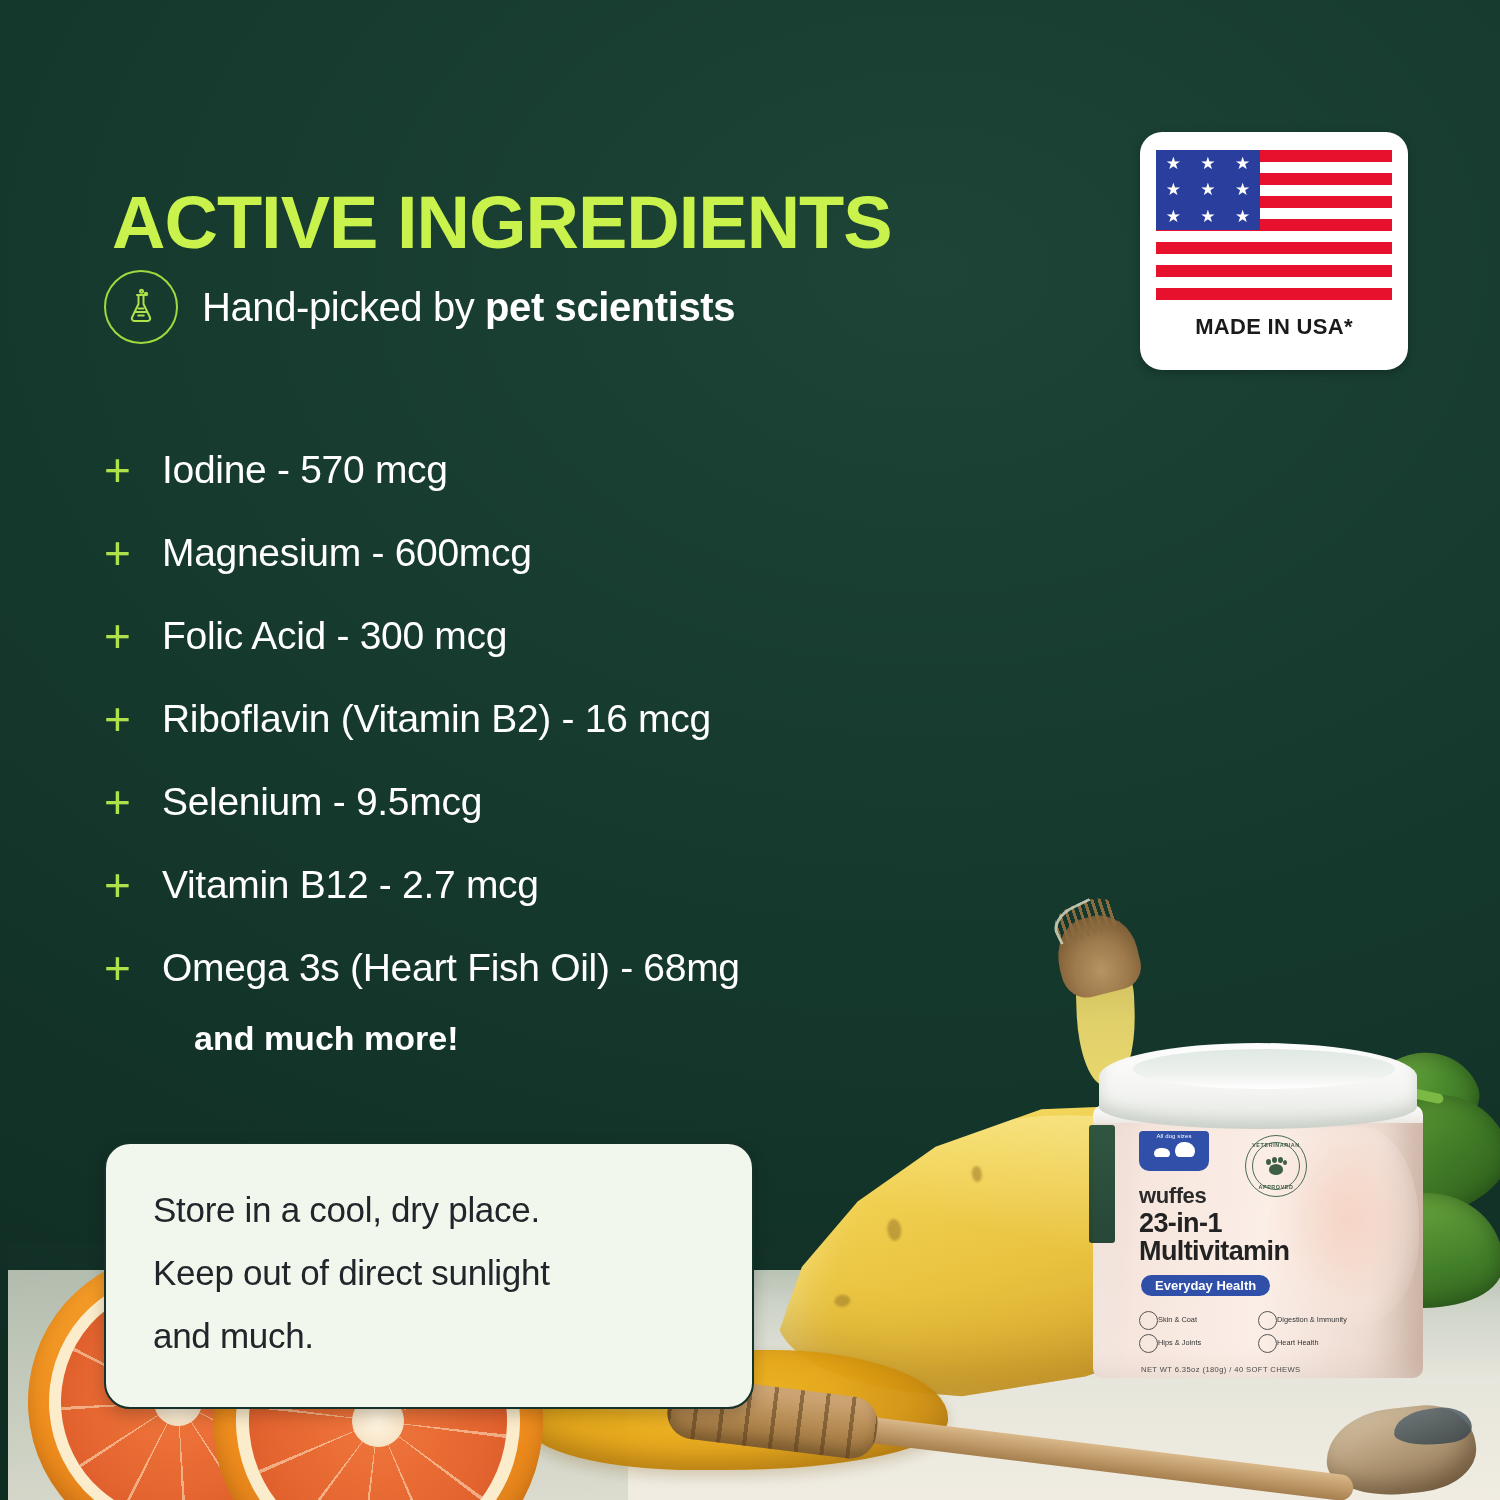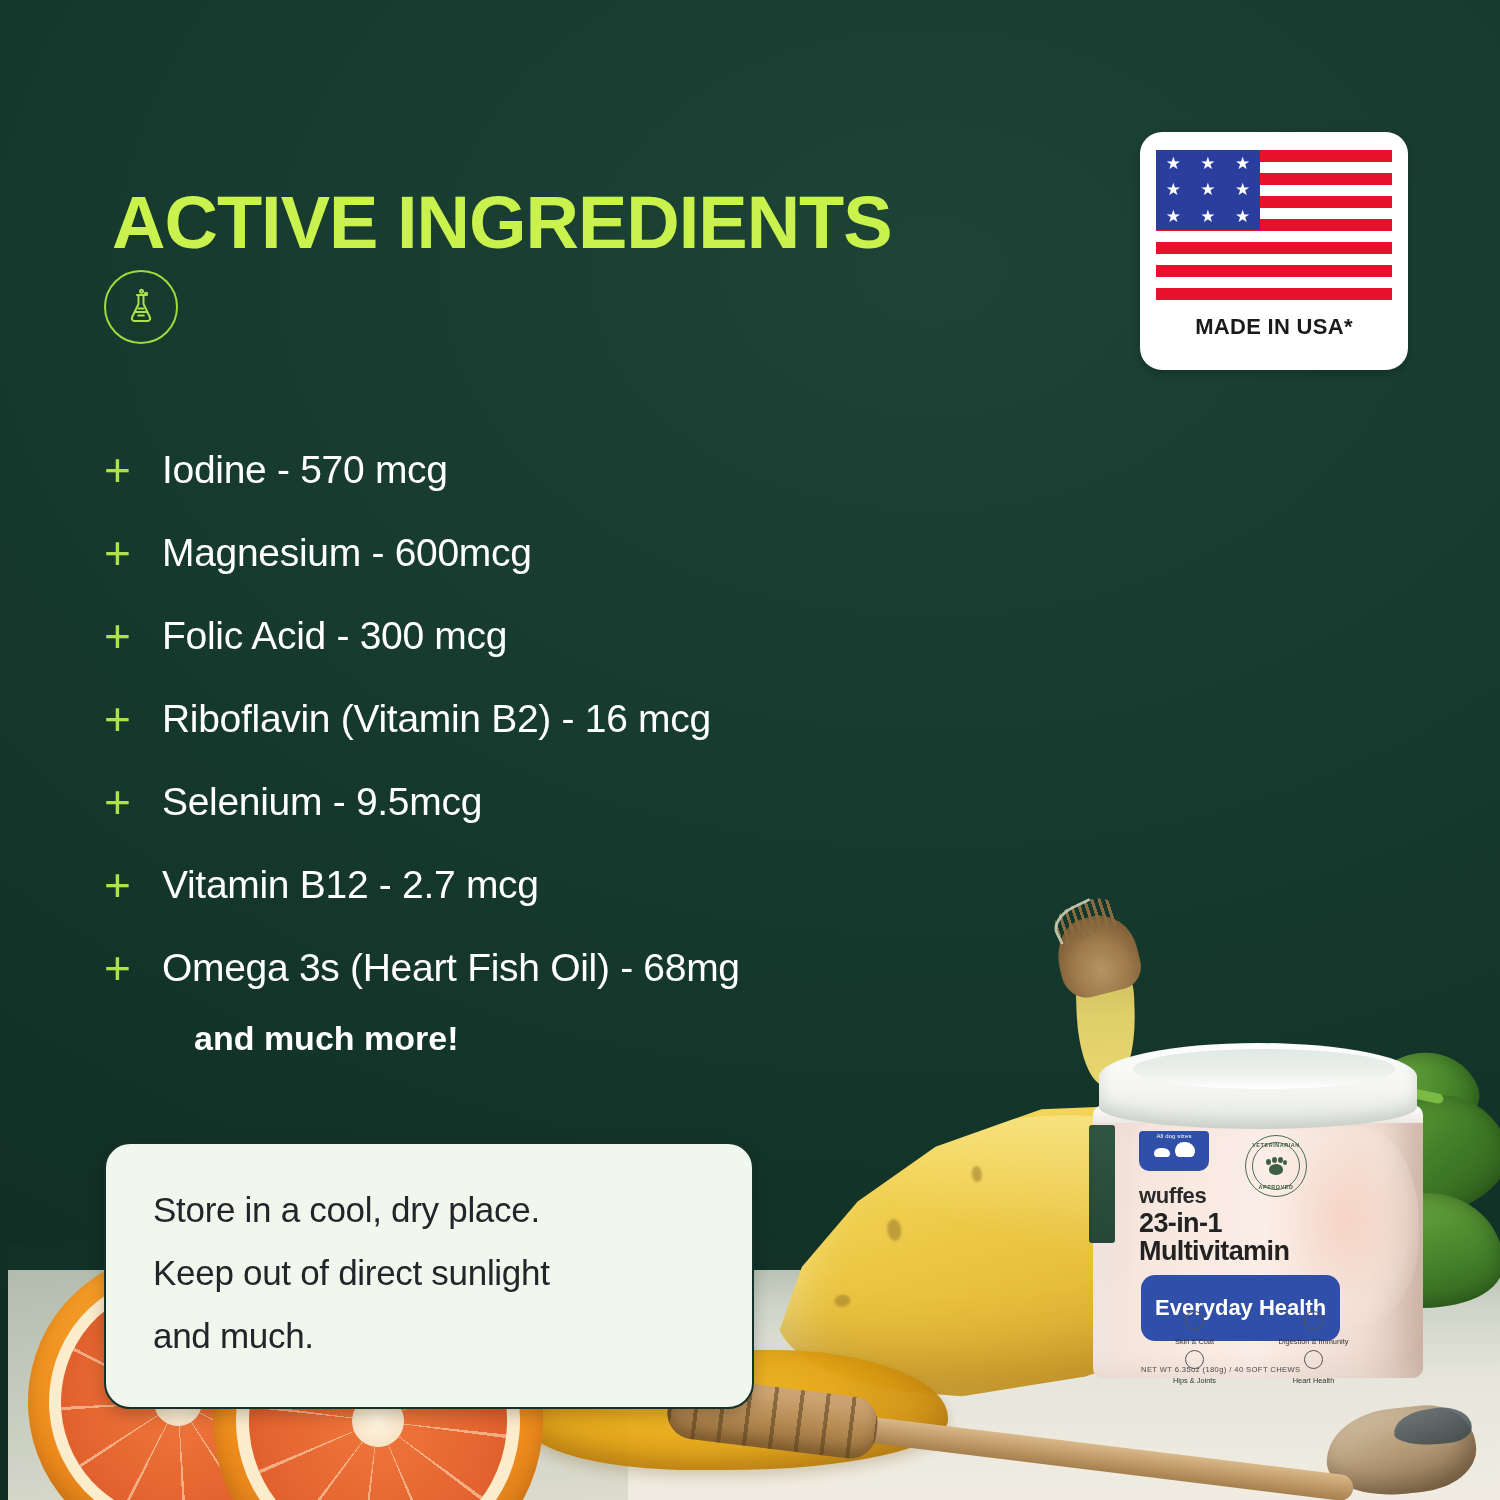--- a/index.html
+++ b/index.html
@@ -229,27 +229,27 @@
   .brand{
     position:absolute;left:46px;top:140px;color:#2a2a2a;
     font-size:22px;font-weight:bold;letter-spacing:-.4px;
   }
   .prod-name{
     position:absolute;left:46px;top:166px;color:#222;
     font-size:27px;font-weight:bold;line-height:1.05;letter-spacing:-.6px;
   }
   .everyday{
     position:absolute;left:48px;top:232px;background:#2f4fa8;color:#fff;
-    padding:20px 14px;border-radius:14px;font-size:22px;font-weight:bold;
+    padding:3px 14px;border-radius:14px;font-size:13px;font-weight:bold;
   }
   .benefits{
     position:absolute;left:46px;top:268px;width:230px;
     display:grid;grid-template-columns:1fr 1fr;gap:4px 8px;
   }
-  .benefit{display:flex;align-items:center;gap:8px;flex-direction:column;}
+  .benefit{display:flex;align-items:center;gap:0;}
   .benefit .bi{
     width:19px;height:19px;border-radius:50%;border:1px solid #555;flex:none;
     position:relative;
   }
   .benefit .bl{font-size:7.4px;color:#333;line-height:1.1;}
   .netwt{
     position:absolute;left:48px;top:322px;color:#4a4a4a;
     font-size:7.6px;letter-spacing:.4px;
   }
 
@@ -434,20 +434,21 @@
     <div class="subline">
       <span class="flask-badge">
         <svg width="40" height="40" viewBox="0 0 40 40" fill="none" stroke="#aee14a" stroke-width="2" stroke-linecap="round" stroke-linejoin="round">
           <path d="M16 8 h8 M17.5 8 v9 L11 30.5 a2.5 2.5 0 0 0 2.2 3.5 h13.6 a2.5 2.5 0 0 0 2.2 -3.5 L22.5 17 V8"></path>
           <path d="M13.8 25 h12.4"></path>
           <path d="M17.6 21.5 h4.8 M17.2 28.5 h5.6"></path>
           <circle cx="20.5" cy="4.2" r="1.5"></circle>
           <circle cx="25" cy="7" r="1.2"></circle>
         </svg>
       </span>
+      <span class="sub-text"><span>Hand-picked by </span><b>pet scientists</b></span>
     </div>
 
     <div class="ing-list">
       <div class="ing-row">
         <span class="plus">+</span>
         <span class="ing-text">Iodine - 570 mcg</span>
       </div>
       <div class="ing-row">
         <span class="plus">+</span>
         <span class="ing-text">Magnesium - 600mcg</span>

